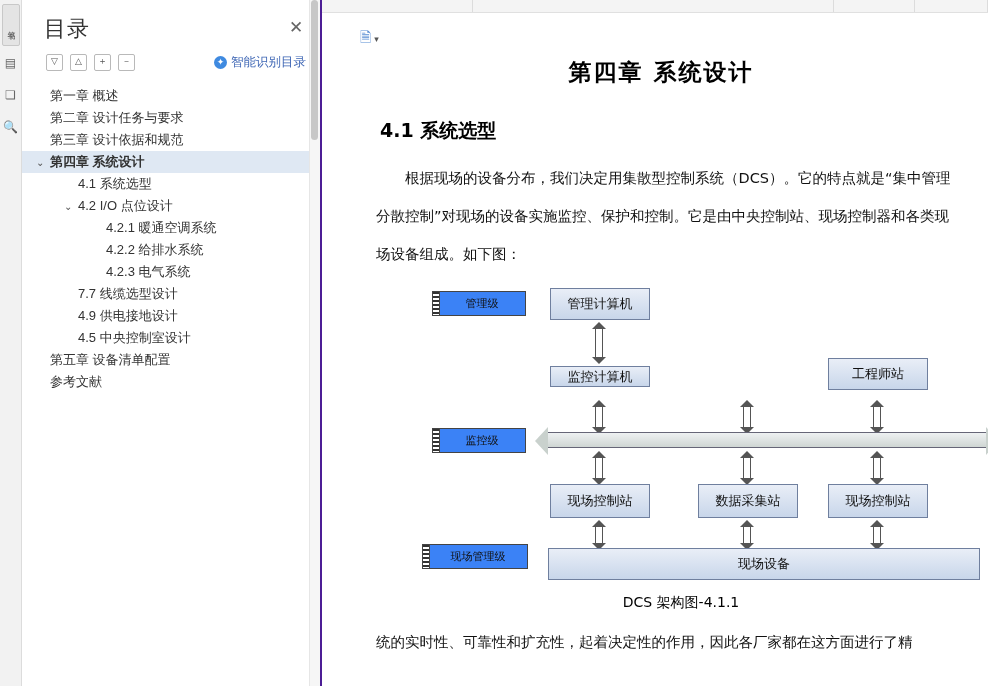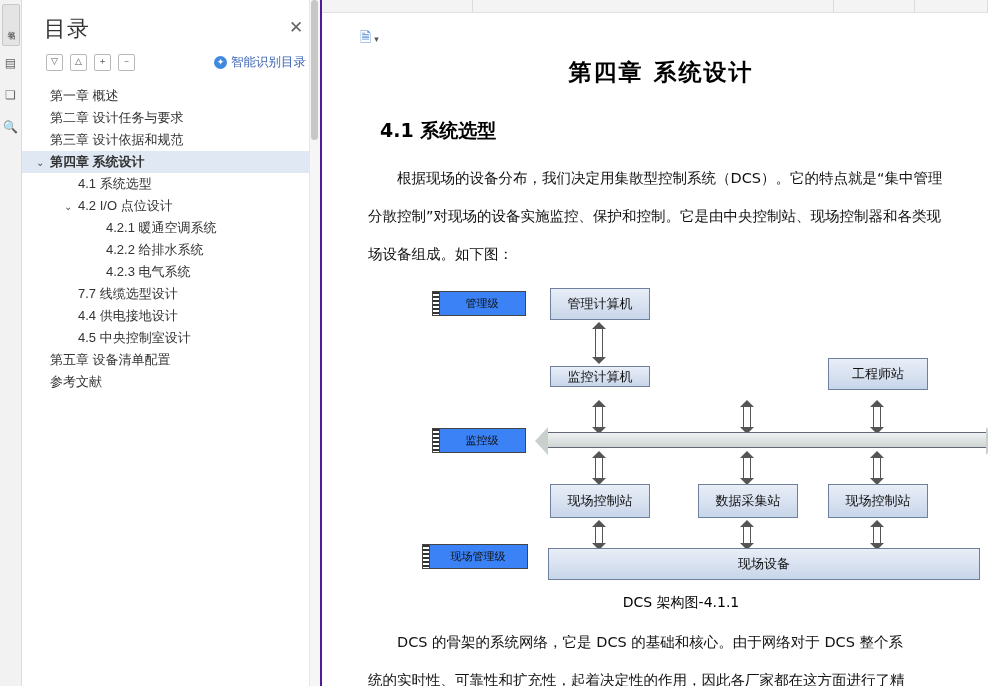--- a/index.html
+++ b/index.html
@@ -197,21 +197,21 @@
     font-size: 19px;
     font-weight: bold;
     color: #000;
     margin: 0 0 18px 20px;
     font-family: "DejaVu Sans", sans-serif;
   }
   .para {
     font-size: 14.5px;
     line-height: 32px;
     color: #111;
-    margin: 0 0 6px 8px;
+    margin: 0 0 6px 16px;
     text-indent: 2em;
     font-family: "DejaVu Sans", sans-serif;
     white-space: nowrap;
   }
   .para.cont { text-indent: 0; }
 
   
   .diagram {
     position: relative;
     width: 600px;
@@ -383,21 +383,21 @@
         <div class="toc-item lvl3">
           <span class="caret"></span>
           <span>4.2.3 电气系统</span>
         </div>
         <div class="toc-item lvl2">
           <span class="caret"></span>
           <span>7.7 线缆选型设计</span>
         </div>
         <div class="toc-item lvl2">
           <span class="caret"></span>
-          <span>4.4 供电接地设计</span>
+          <span>4.9 供电接地设计</span>
         </div>
         <div class="toc-item lvl2">
           <span class="caret"></span>
           <span>4.5 中央控制室设计</span>
         </div>
         <div class="toc-item lvl1">
           <span class="caret"></span>
           <span>第五章  设备清单配置</span>
         </div>
         <div class="toc-item lvl1">
@@ -504,18 +504,17 @@
           <div class="ar-up"></div>
             <div class="bar"></div>
             <div class="ar-dn"></div>
         </div>
 
         <div class="node" style="left:128px; top:262px; width:432px; height:32px;">现场设备</div>
       </div>
 
       <div class="fig-caption">DCS 架构图-4.1.1</div>
 
-      <div class="para">DCS 的骨架的系统网络，它是 DCS 的基础和核心。由于网络对于 DCS 整个系</div>
       <div class="para cont">统的实时性、可靠性和扩充性，起着决定性的作用，因此各厂家都在这方面进行了精</div>
 
     </div>
   </div>
 </div>
 
 </body></html>

